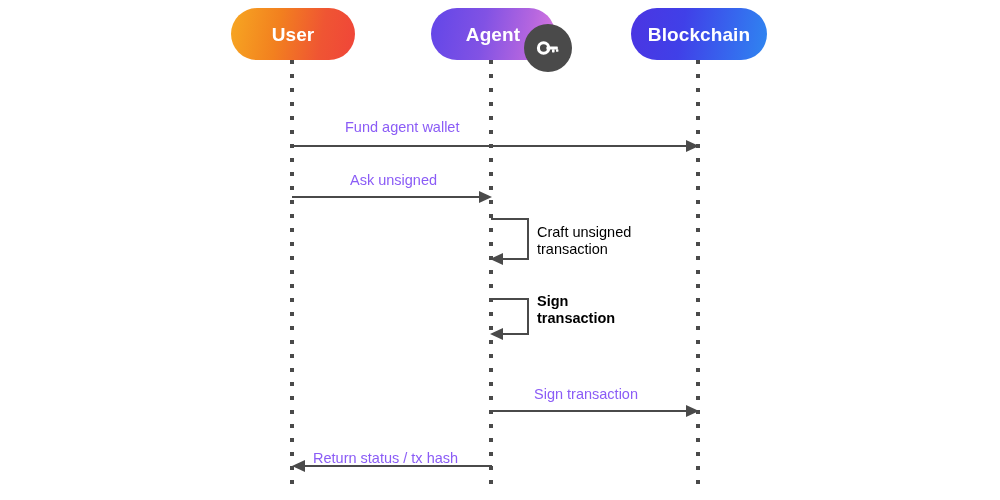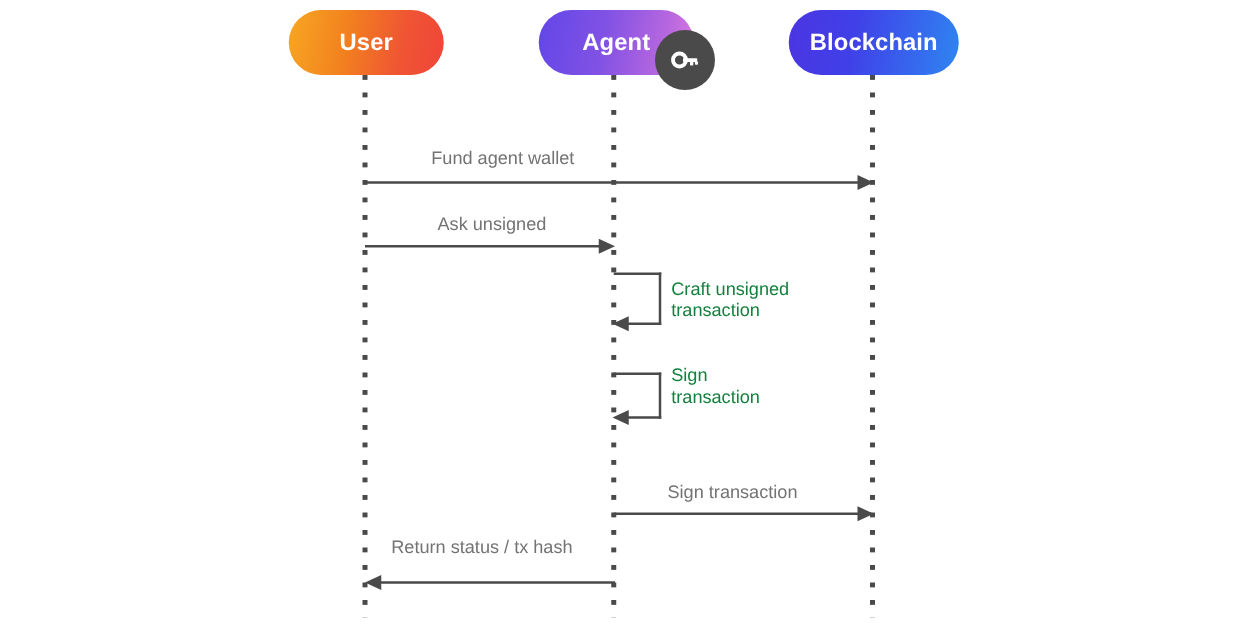--- a/index.html
+++ b/index.html
@@ -104,21 +104,21 @@
     height: 0;
     border-top: 6px solid transparent;
     border-bottom: 6px solid transparent;
   }
   .arrow-right { border-left: 13px solid #4A4A4A; }
   .arrow-left  { border-right: 13px solid #4A4A4A; }
 
   .msg-label {
     position: absolute;
     font-size: 14.5px;
-    color: #737373;
+    color: #8b5cf6;
     white-space: nowrap;
     line-height: 17px;
     user-select: none;
   }
 
   
   .selfloop { position: absolute; }
   .selfloop .seg-top,
   .selfloop .seg-bottom {
     position: absolute;
@@ -126,21 +126,21 @@
     background: #4A4A4A;
   }
   .selfloop .seg-right {
     position: absolute;
     width: 2px;
     background: #4A4A4A;
   }
   .loop-label {
     position: absolute;
     font-size: 14.5px;
-    color: #15803d;
+    color: #000000;
     line-height: 17px;
     white-space: pre-line;
     user-select: none;
   }
 </style>
 </head>
 <body>
 
 <div id="canvas">
 
@@ -187,24 +187,24 @@
   </div>
   <div class="loop-label" style="left:537px; top:224px;">Craft unsigned
 transaction</div>
 
   <div class="selfloop" style="left:491px; top:298px;">
     <div class="seg-top" style="left:0px;  top:0px;  width:38px;"></div>
     <div class="seg-right" style="left:36px; top:0px;  height:37px;"></div>
     <div class="seg-bottom" style="left:8px;  top:35px; width:30px;"></div>
     <div class="arrowhead arrow-left" style="left:-1px; top:30px;"></div>
   </div>
-  <div class="loop-label" style="left:537px; top:293px;">Sign
+  <div class="loop-label" style="left:537px; top:293px;font-weight:bold;">Sign
 transaction</div>
 
   <div class="msg-label" style="left:534px; top:386px;">Sign transaction</div>
   <div class="msg-line" style="left:491px; top:410px; width:197px;"></div>
   <div class="arrowhead arrow-right" style="left:686px; top:405px;"></div>
 
-  <div class="msg-label" style="left:313px; top:430px;">Return status / tx hash</div>
+  <div class="msg-label" style="left:313px; top:450px;">Return status / tx hash</div>
   <div class="msg-line" style="left:304px; top:465px; width:188px;"></div>
   <div class="arrowhead arrow-left" style="left:292px; top:460px;"></div>
 
 </div>
 
 </body></html>

